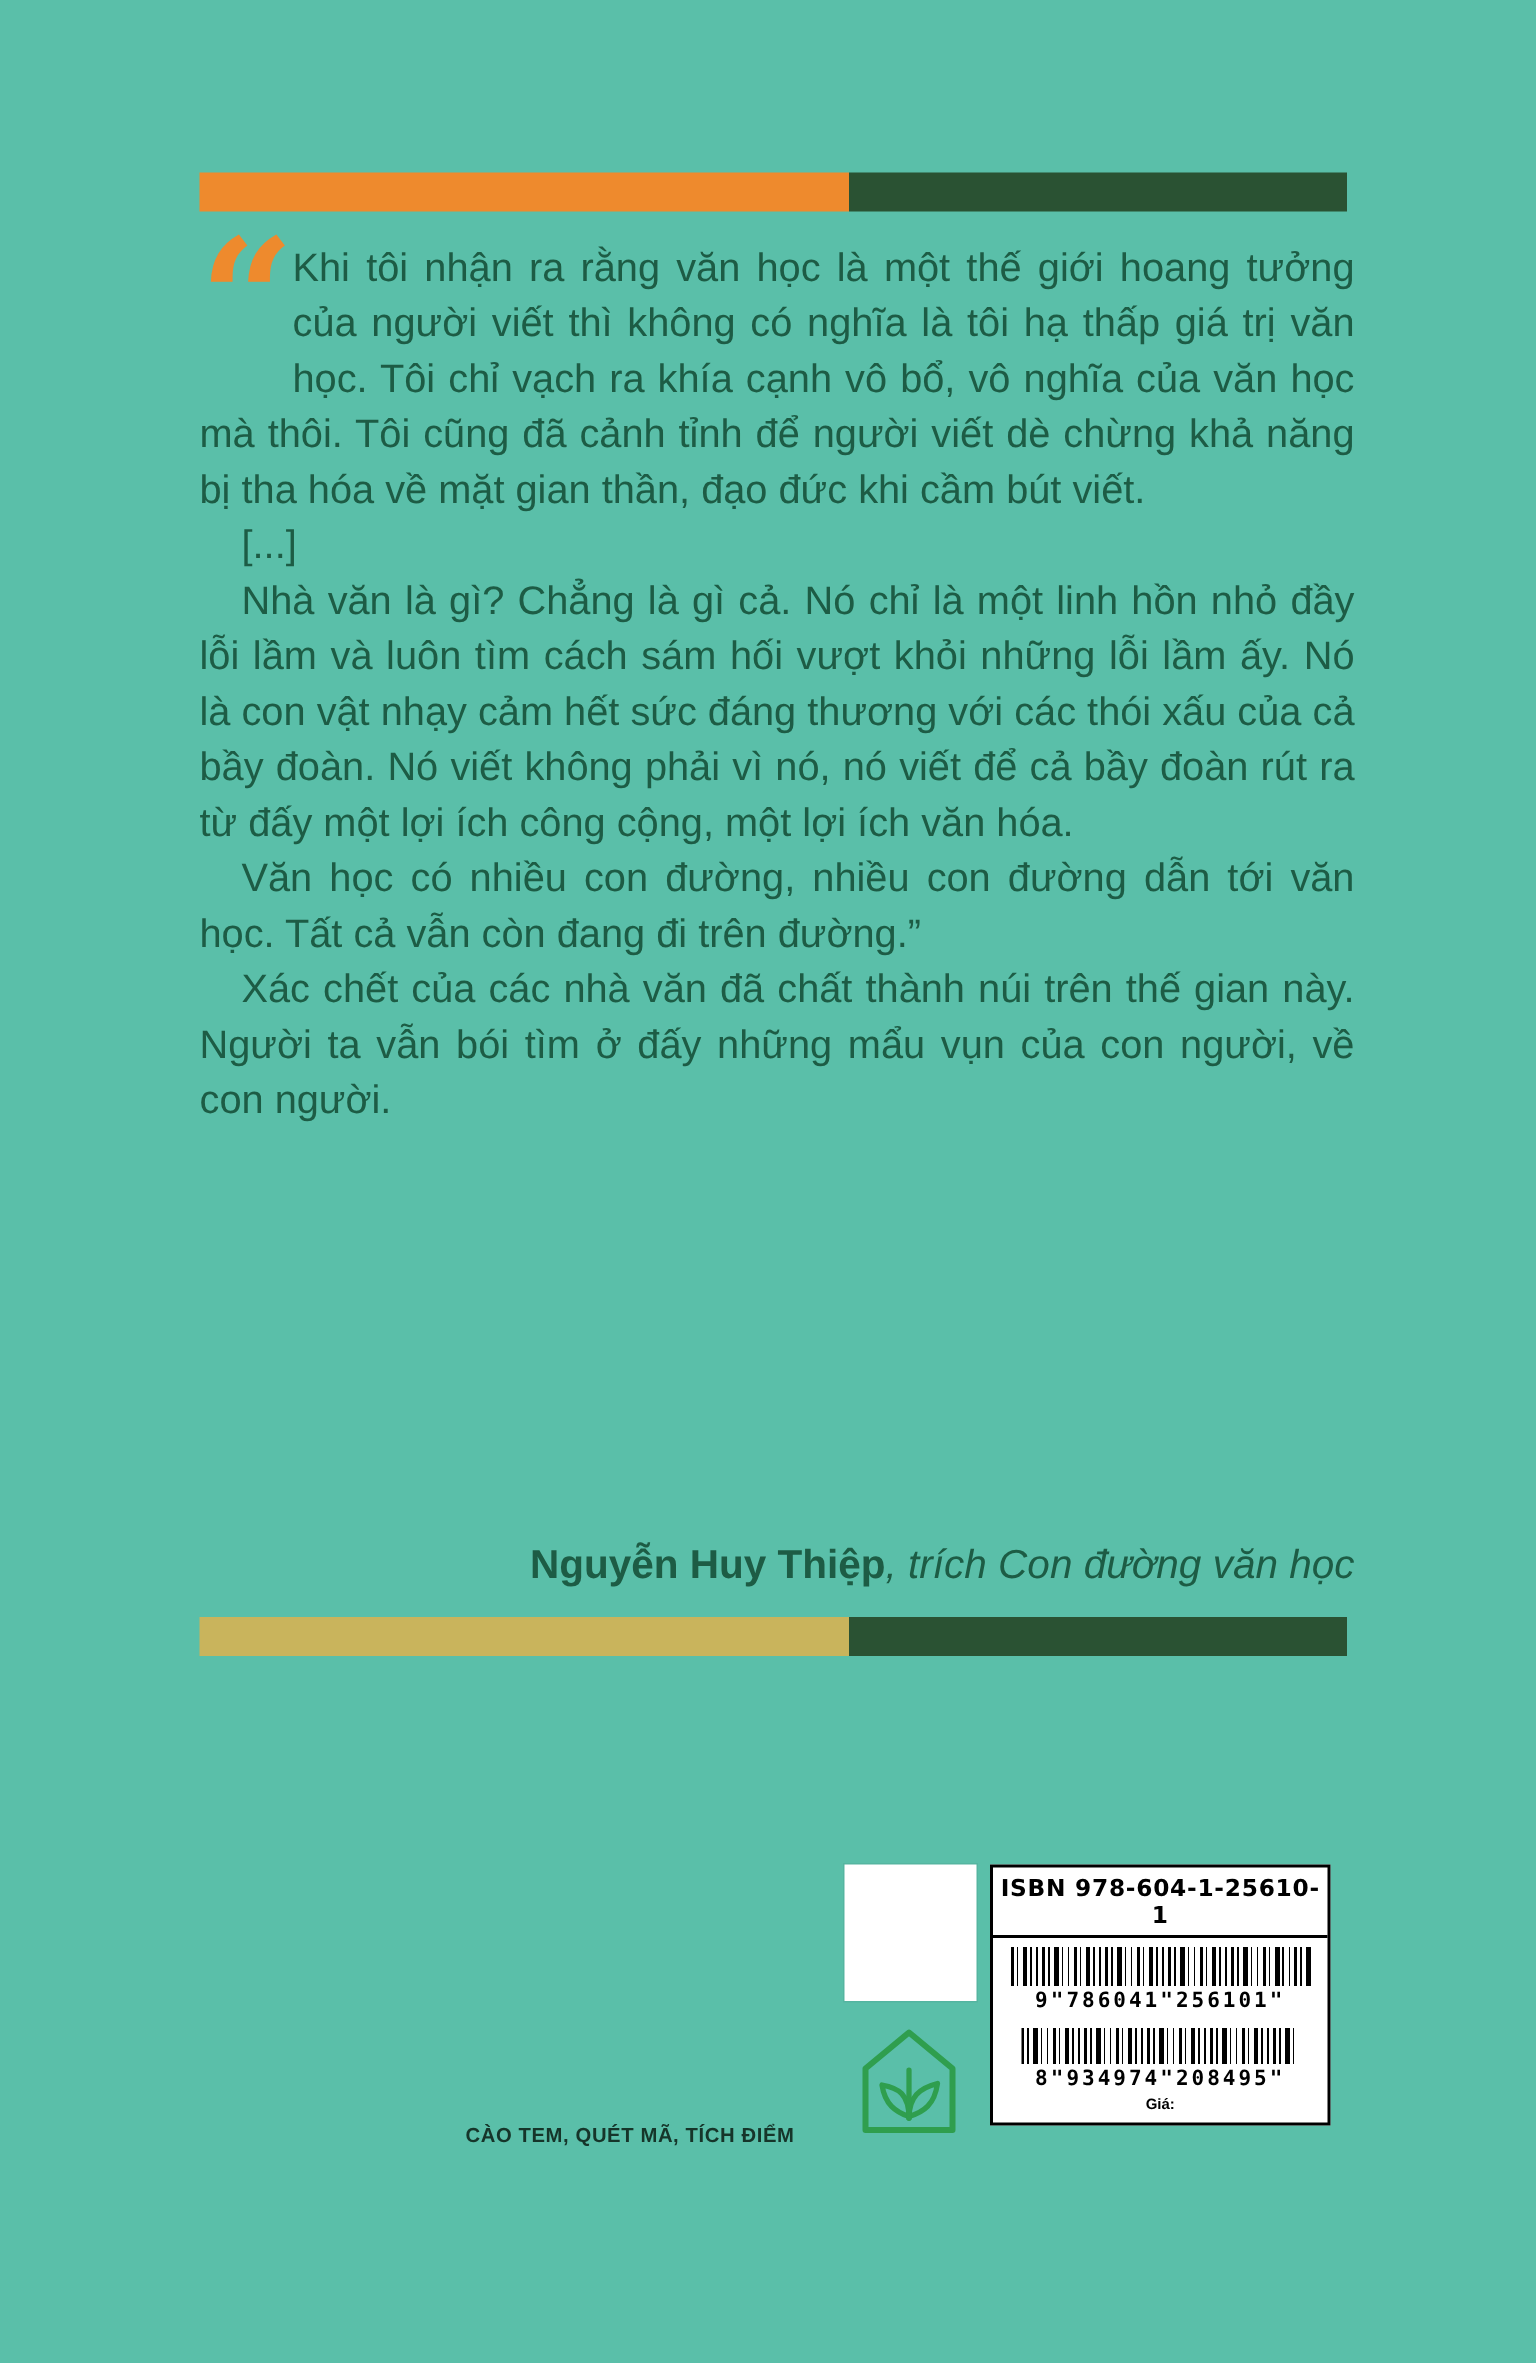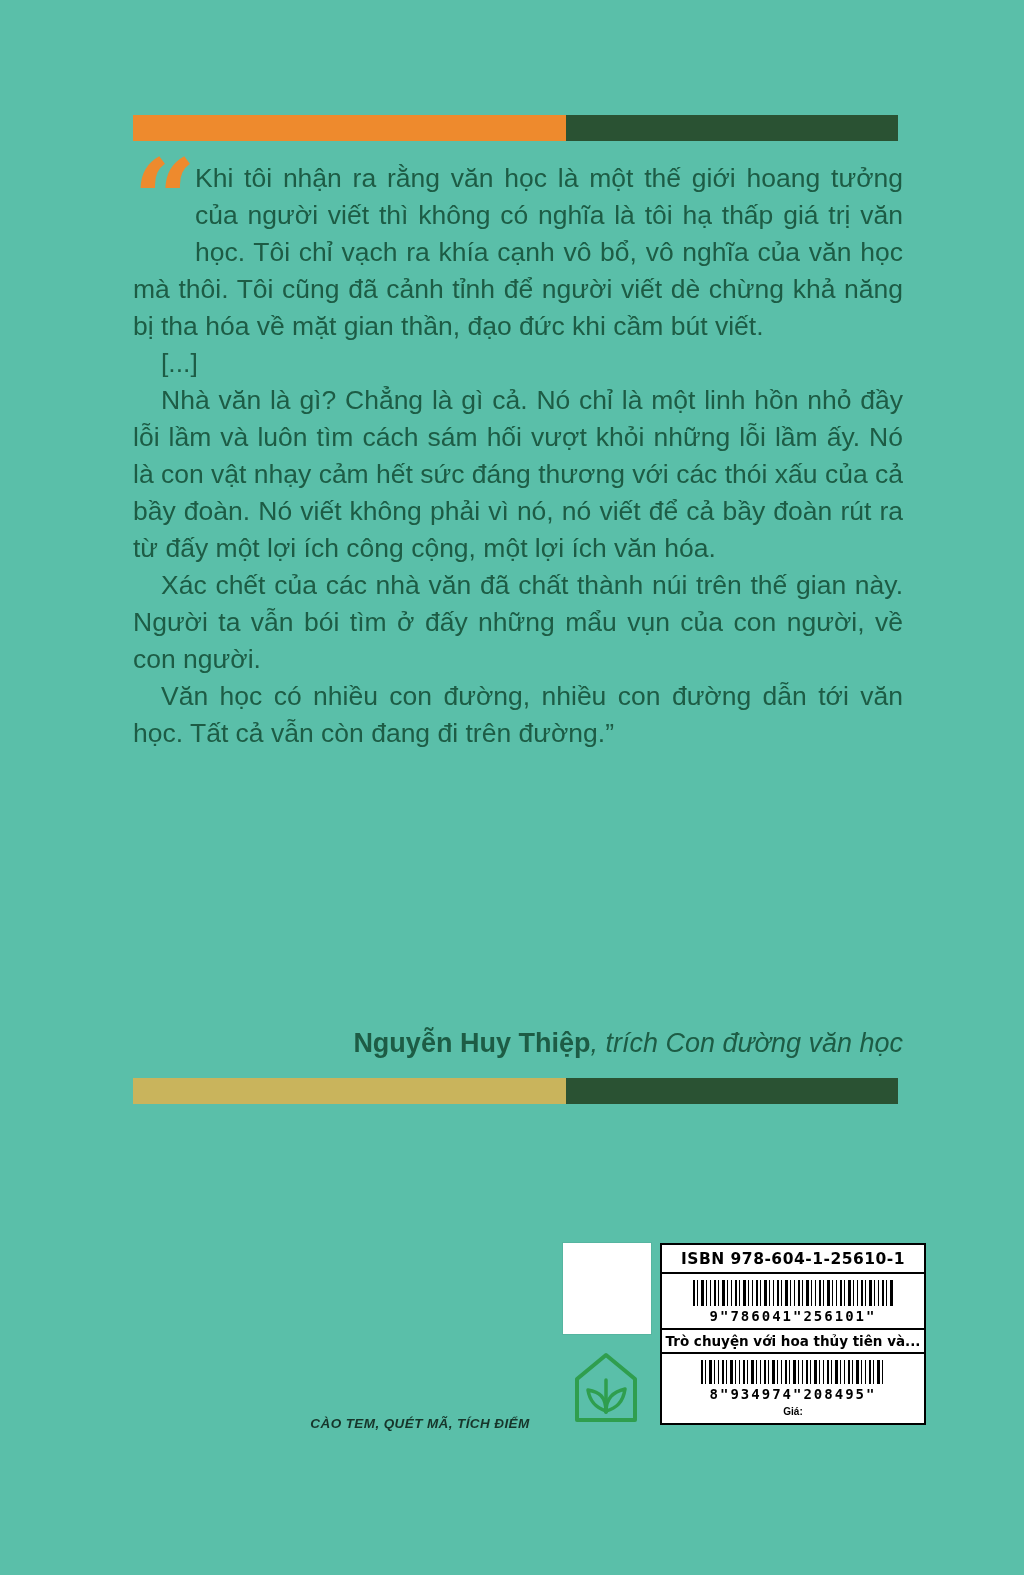--- a/index.html
+++ b/index.html
@@ -45,32 +45,31 @@
   }
   .attribution .author{font-weight:bold;}
   .attribution .middle,.attribution .work{font-style:italic;}
 
   
   .loyalty{
     position:absolute;left:280px;top:1416px;width:280px;
     text-align:center;
     font-size:13.5px;font-weight:bold;letter-spacing:.4px;
     color:#16352a;
-    font-style:italic;
   }
   .blank-box{
     position:absolute;left:563px;top:1243px;width:88px;height:91px;
     background:#ffffff;box-shadow:0 0 0 1px rgba(0,0,0,.05);
   }
   .logo{
     position:absolute;left:568px;top:1348px;width:76px;height:80px;
   }
 
   .barcode-panel{
-    position:absolute;left:660px;top:1243px;width:266px;
+    position:absolute;left:660px;top:1243px;width:227px;
     background:#ffffff;color:#000;
     border:2px solid #000;
     box-sizing:border-box;
     text-align:center;
   }
   .isbn{
     font-size:15.5px;font-weight:bold;
     padding:5px 0 4px 0;
     border-bottom:2px solid #000;
     letter-spacing:.5px;
@@ -110,22 +109,22 @@
     <div class="seg orange"></div>
     <div class="seg dkgreen"></div>
   </div>
 
   <div class="quote">
     <p class="first">
       <span class="qmark">“</span><span>Khi tôi nhận ra rằng văn học là một thế giới hoang tưởng của người viết thì không có nghĩa là tôi hạ thấp giá trị văn học. Tôi chỉ vạch ra khía cạnh vô bổ, vô nghĩa của văn học mà thôi. Tôi cũng đã cảnh tỉnh để người viết dè chừng khả năng bị tha hóa về mặt gian thần, đạo đức khi cầm bút viết.</span>
     </p>
     <p>[...]</p>
     <p>Nhà văn là gì? Chẳng là gì cả. Nó chỉ là một linh hồn nhỏ đầy lỗi lầm và luôn tìm cách sám hối vượt khỏi những lỗi lầm ấy. Nó là con vật nhạy cảm hết sức đáng thương với các thói xấu của cả bầy đoàn. Nó viết không phải vì nó, nó viết để cả bầy đoàn rút ra từ đấy một lợi ích công cộng, một lợi ích văn hóa.</p>
+    <p>Văn học có nhiều con đường, nhiều con đường dẫn tới văn học. Tất cả vẫn còn đang đi trên đường.”</p>
     <p>Xác chết của các nhà văn đã chất thành núi trên thế gian này. Người ta vẫn bói tìm ở đấy những mẩu vụn của con người, về con người.</p>
-    <p>Văn học có nhiều con đường, nhiều con đường dẫn tới văn học. Tất cả vẫn còn đang đi trên đường.”</p>
   </div>
 
   <div class="attribution">
     <span class="author">Nguyễn Huy Thiệp</span><span class="middle">, trích </span><span class="work">Con đường văn học</span>
   </div>
 
   <div class="bar bottom">
     <div class="seg gold"></div>
     <div class="seg dkgreen"></div>
   </div>
@@ -138,19 +137,18 @@
     <path d="M9 31 L38 7 L67 31 L67 72 L9 72 Z" stroke="#2f9e4e" stroke-width="4" stroke-linejoin="round"></path>
     <path d="M38 64 C38 48 31 44 20 42 C22 55 29 60 38 63 Z" stroke="#2f9e4e" stroke-width="3.5" stroke-linejoin="round"></path>
     <path d="M38 64 C38 50 45 44 57 41 C55 55 48 60 38 63 Z" stroke="#2f9e4e" stroke-width="3.5" stroke-linejoin="round"></path>
     <path d="M38 64 L38 32" stroke="#2f9e4e" stroke-width="3.5" stroke-linecap="round"></path>
   </svg>
 
   <div class="barcode-panel">
     <div class="isbn">ISBN 978-604-1-25610-1</div>
     <div class="barcode bc1"></div>
     <div class="digits">9"786041"256101"</div>
-    <div class="title-row">Trò chuyện với hoa thủy tiên và...</div>
     <div class="barcode bc2"></div>
     <div class="digits">8"934974"208495"</div>
     <div class="price">Giá:</div>
   </div>
 
 </div>
 
 </body></html>

